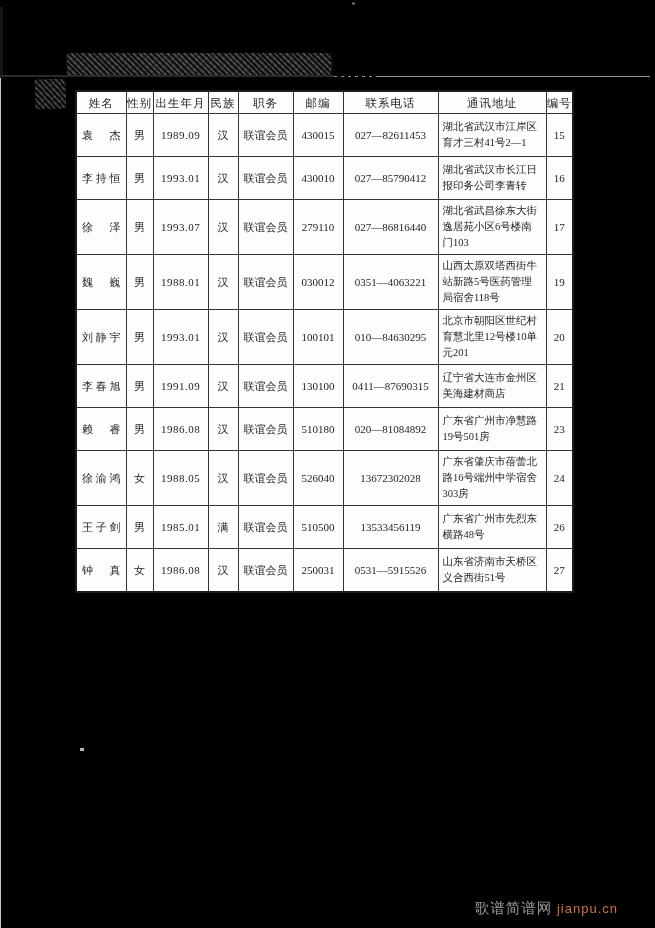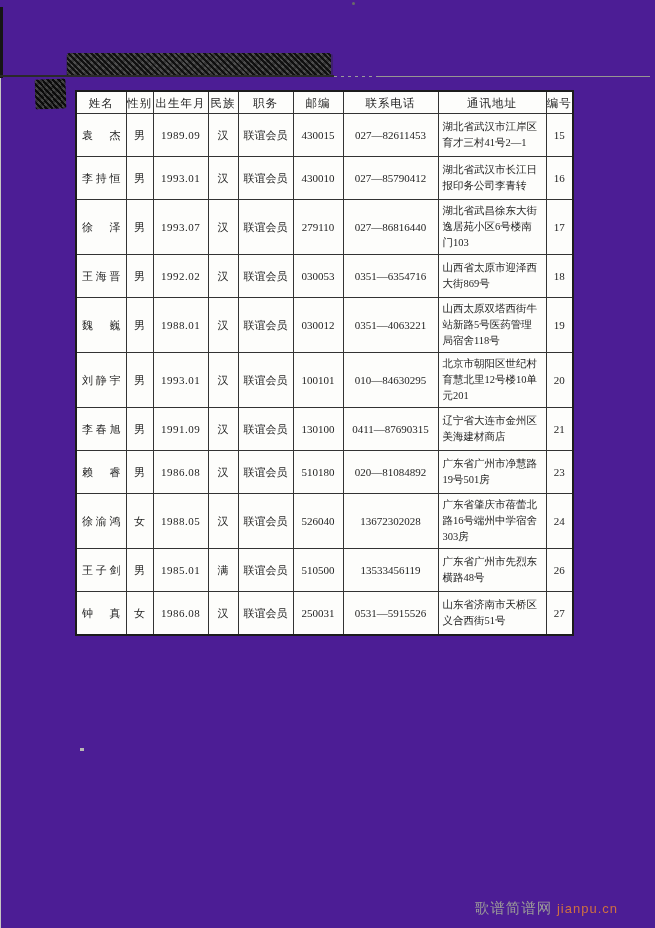--- a/index.html
+++ b/index.html
@@ -4,21 +4,21 @@
 <style>
   html,body{margin:0;padding:0;}
   body{
     width:655px;height:928px;
     background:#ffffff;
     font-family:"Liberation Serif","DejaVu Serif",serif;
     overflow:hidden;
   }
   .sheet{
     position:relative;width:655px;height:928px;
-    background:#4c1d95;
+    background:#000000;
   }
   
   .edge-line-top{position:absolute;left:0;top:7px;width:3px;height:71px;background:#151515;}
   .edge-line-bottom{position:absolute;left:0;top:78px;width:1px;height:850px;background:#c6c6c3;}
   .top-speck{position:absolute;left:352px;top:2px;width:3px;height:3px;background:#6a6a6a;border-radius:50%;}
   .smudge{
     position:absolute;left:67px;top:53px;width:264px;height:23px;
     background:
       repeating-linear-gradient(45deg, rgba(15,15,15,.95) 0 2px, rgba(90,90,90,.55) 2px 4px),
       repeating-linear-gradient(-45deg, #101010 0 3px, #3d3d3d 3px 6px);
@@ -144,31 +144,20 @@
           <td>男</td>
           <td>1993.07</td>
           <td>汉</td>
           <td>联谊会员</td>
           <td>279110</td>
           <td>027—86816440</td>
           <td>湖北省武昌徐东大街逸居苑小区6号楼南门103</td>
           <td>17</td>
         </tr>
         <tr>
-          <td>王海晋</td>
-          <td>男</td>
-          <td>1992.02</td>
-          <td>汉</td>
-          <td>联谊会员</td>
-          <td>030053</td>
-          <td>0351—6354716</td>
-          <td>山西省太原市迎泽西大街869号</td>
-          <td>18</td>
-        </tr>
-        <tr>
           <td>魏　巍</td>
           <td>男</td>
           <td>1988.01</td>
           <td>汉</td>
           <td>联谊会员</td>
           <td>030012</td>
           <td>0351—4063221</td>
           <td>山西太原双塔西街牛站新路5号医药管理局宿舍118号</td>
           <td>19</td>
         </tr>

